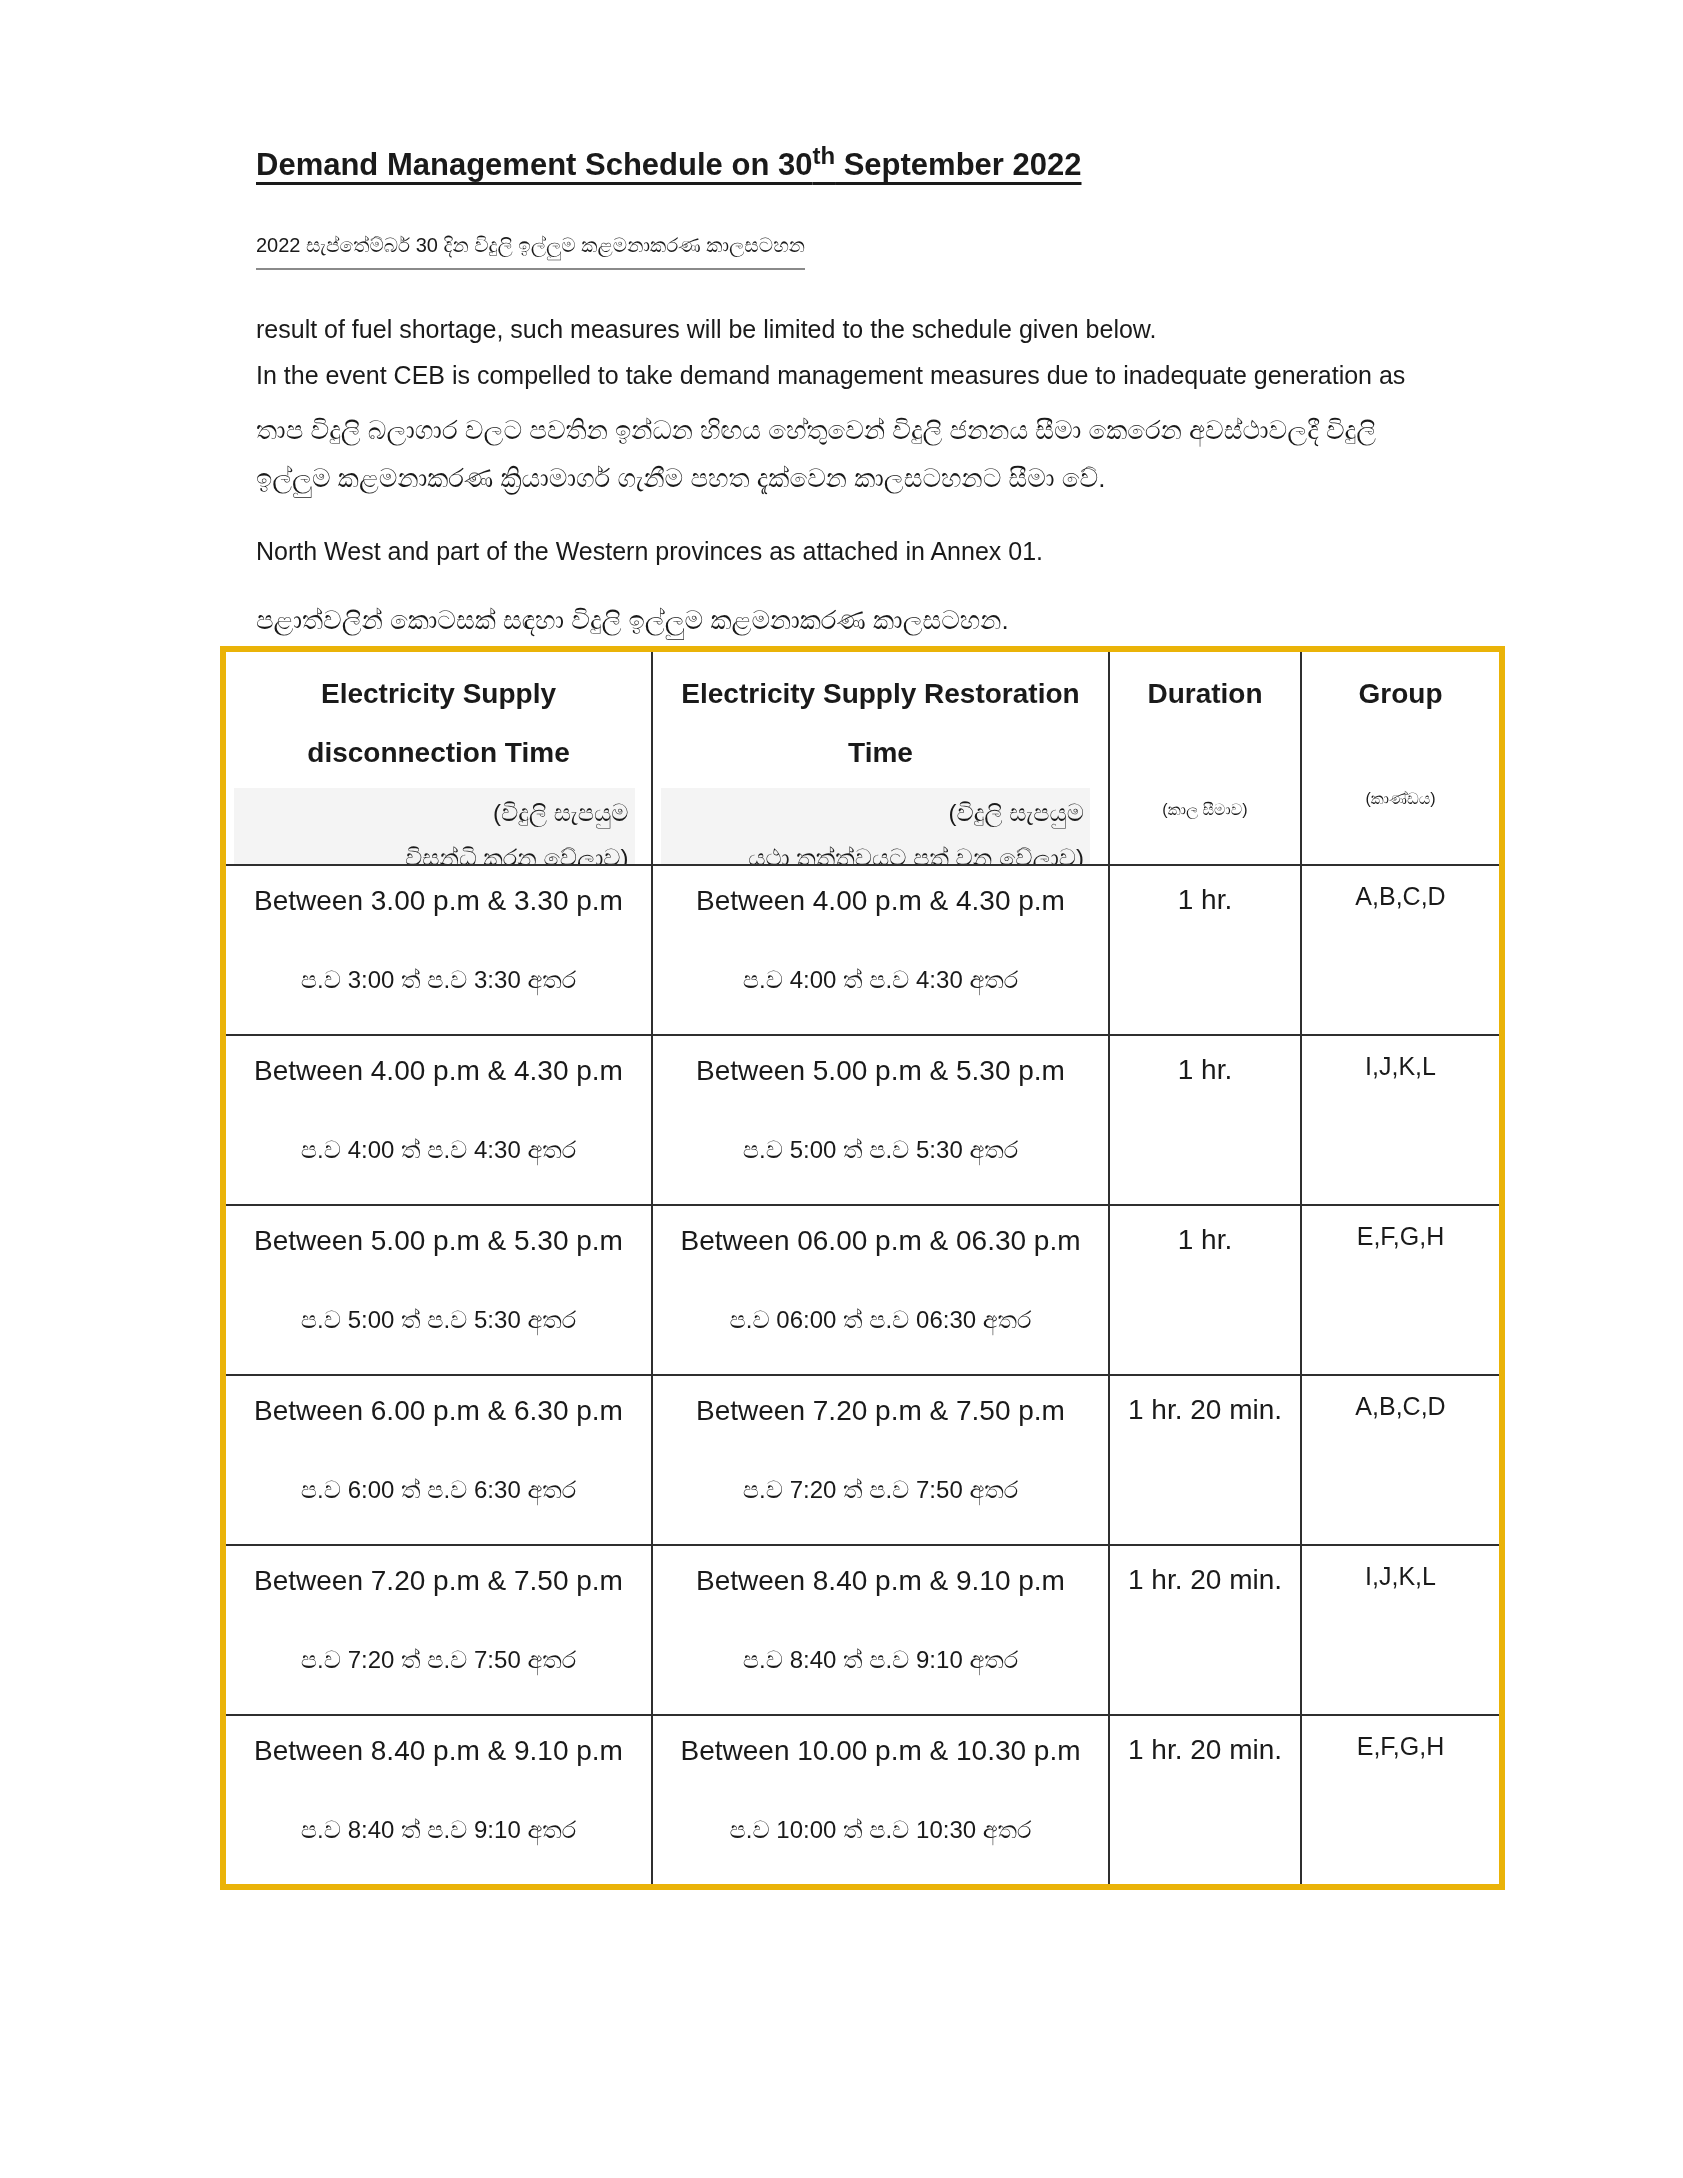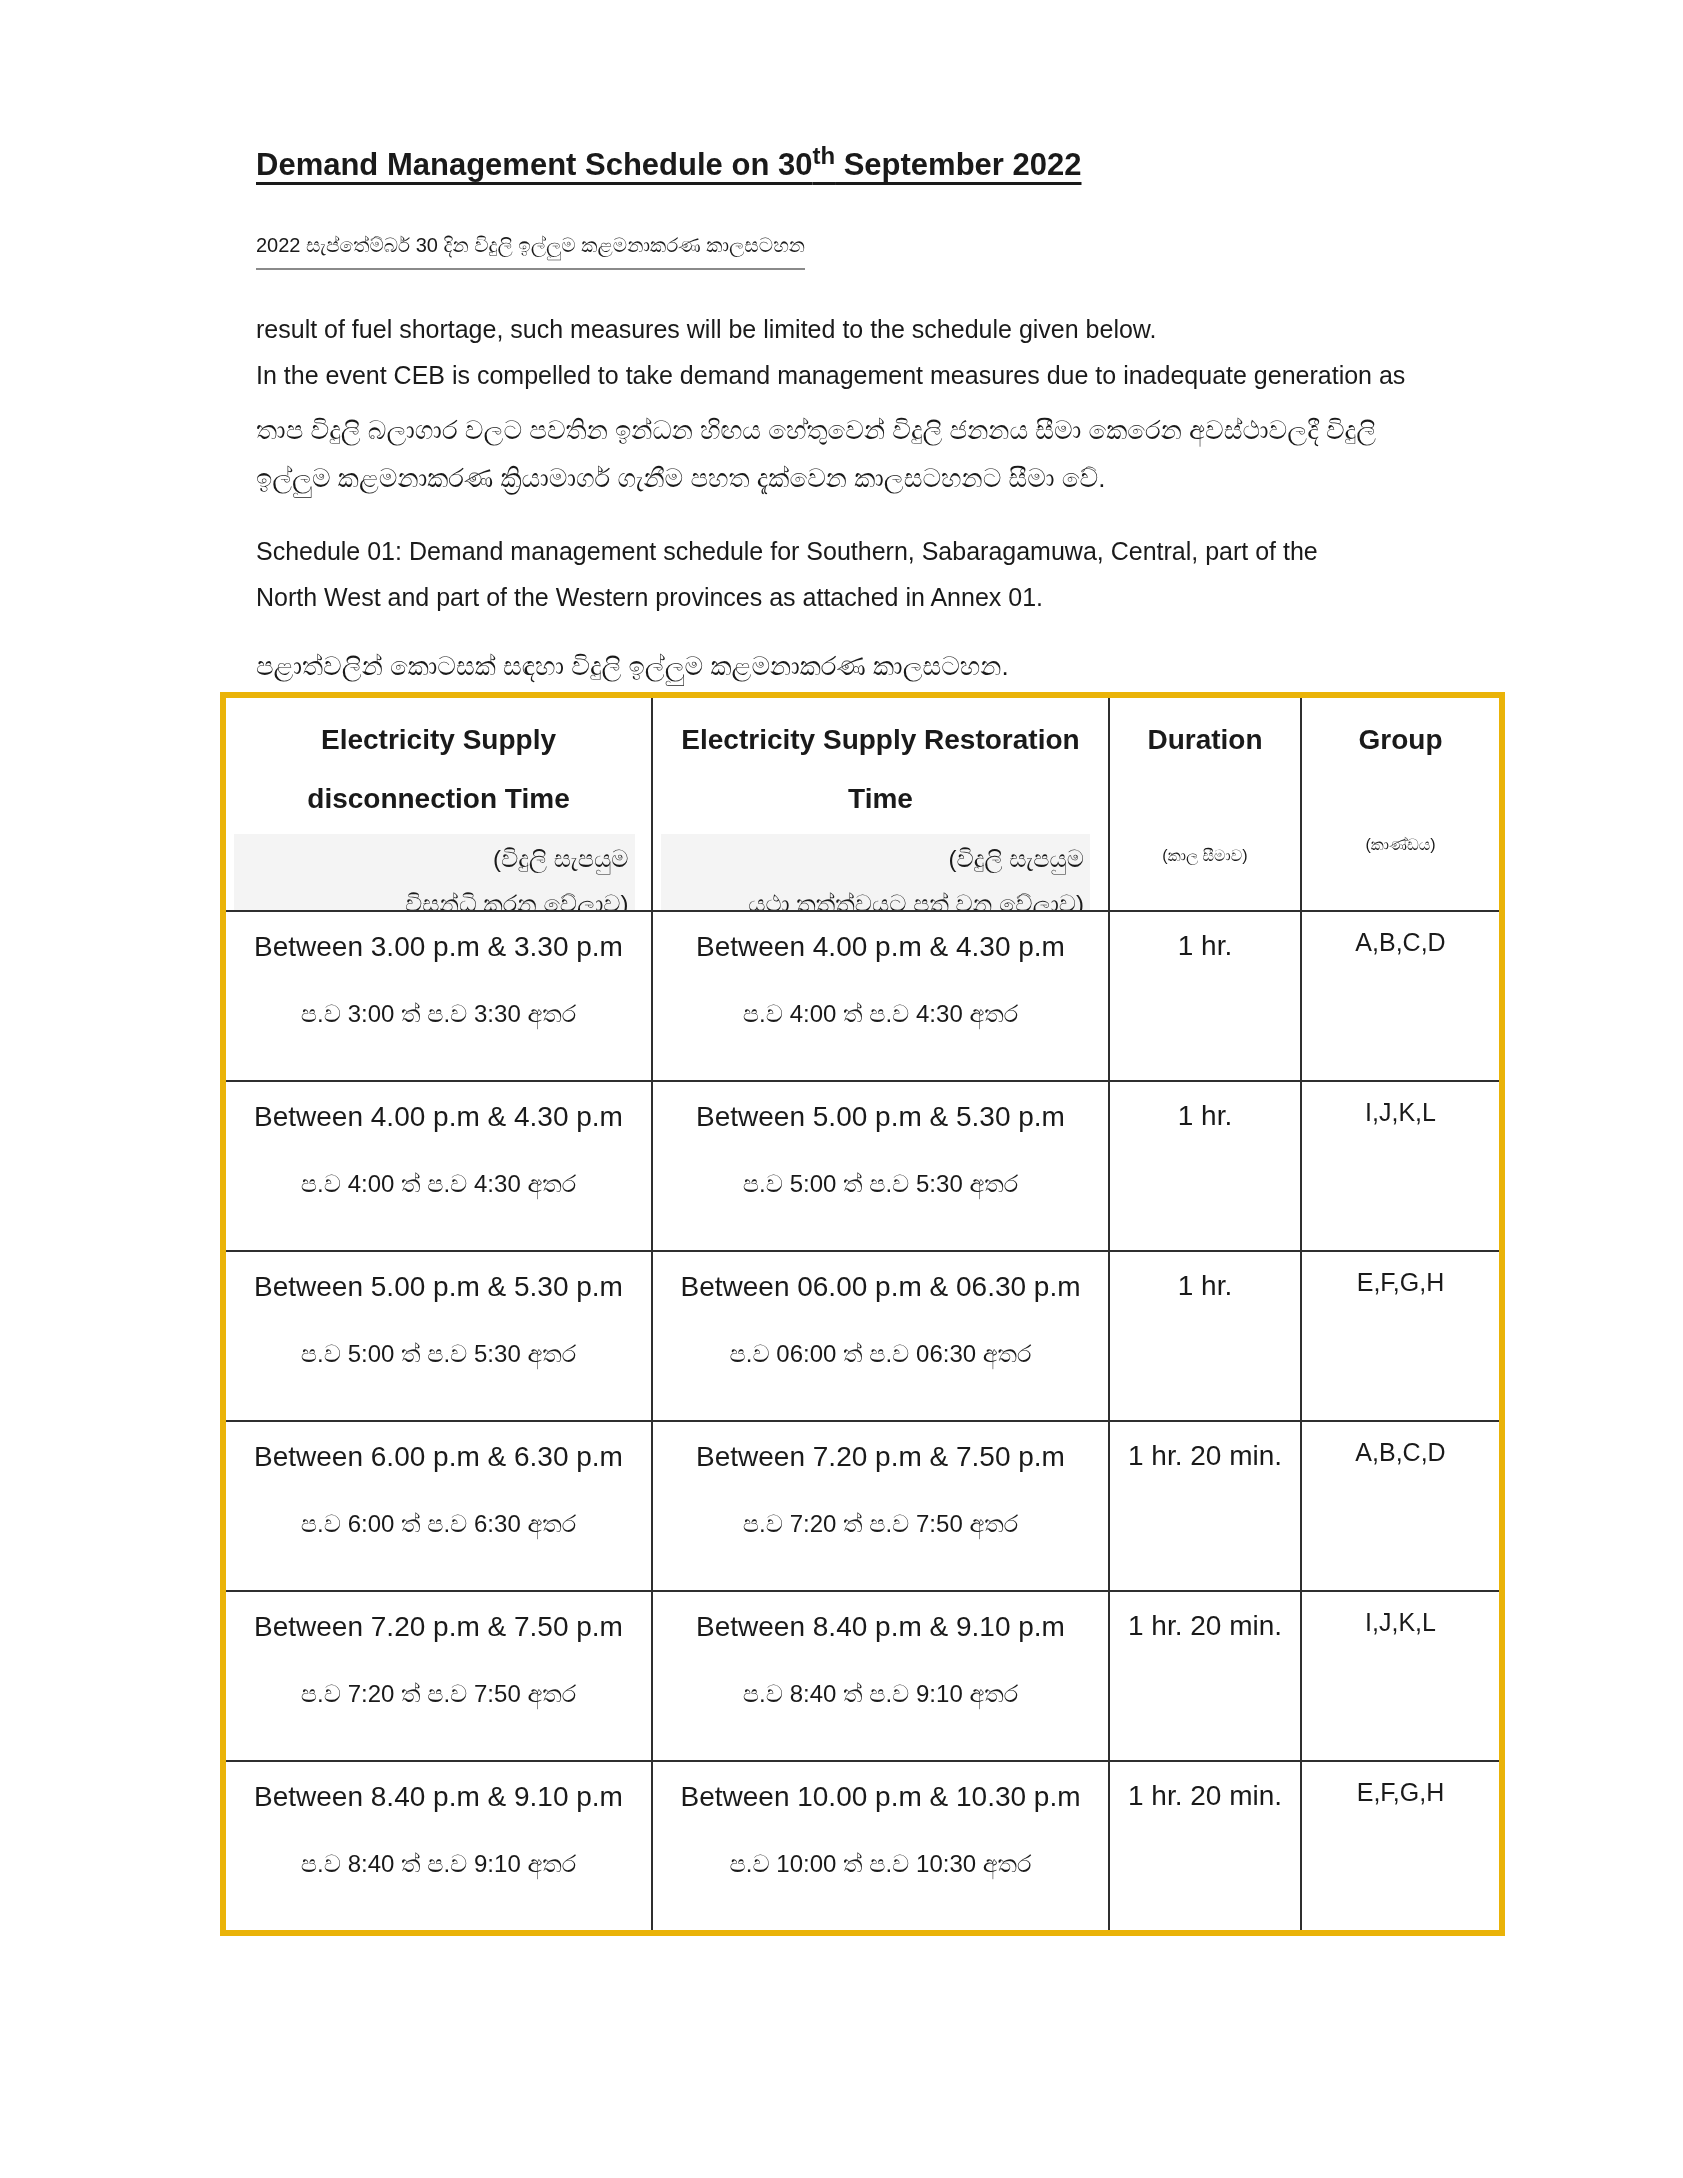--- a/index.html
+++ b/index.html
@@ -63,21 +63,21 @@
   }
   .hdr-si { font-size:24px; line-height:45px; text-align:right; margin-top:6px; }
   .hdr-si.hl { background:#f4f4f4; width:95%; padding:2px 6px; }
   .hdr-si .si-line { display:block; }
   .hdr-si-center { font-size:16px; text-align:center; }
   .push-bottom { margin-top:auto; margin-bottom:4px; }
   .push-mid { margin-top:53px; }
 
   td.cell { height:149px; padding-top:18px; text-align:center; }
   .cell-en { font-size:28px; line-height:34px; }
-  .cell-si { font-size:24px; margin-top:36px; }
+  .cell-si { font-size:24px; margin-top:48px; }
   td.cell-duration { font-size:28px; }
   td.cell-group { font-size:25px; padding-top:16px; }
 </style>
 </head>
 <body>
 
 <div class="page">
 
   <h1 class="doc-title"><span>Demand Management Schedule on 30</span><sup>th</sup><span> September 2022</span></h1>
 
@@ -87,21 +87,20 @@
     <span class="line">result of fuel shortage, such measures will be limited to the schedule given below.</span>
     <span class="line">In the event CEB is compelled to take demand management measures due to inadequate generation as</span>
   </p>
 
   <p class="para para-si">
     <span class="line">තාප විදුලි බලාගාර වලට පවතින ඉන්ධන හිඟය හේතුවෙන් විදුලි ජනනය සීමා කෙරෙන අවස්ථාවලදී විදුලි</span>
     <span class="line">ඉල්ලුම කළමනාකරණ ක්‍රියාමාර්ග ගැනීම පහත දැක්වෙන කාලසටහනට සීමා වේ.</span>
   </p>
 
   <p class="para para-en para-en2">
-    <span class="line">Schedule 01: Demand management schedule for Southern, Sabaragamuwa, Central, part of the</span>
     <span class="line">North West and part of the Western provinces as attached in Annex 01.</span>
   </p>
 
   <p class="para para-si para-si2">
     <span class="line">පළාත්වලින් කොටසක් සඳහා විදුලි ඉල්ලුම කළමනාකරණ කාලසටහන.</span>
   </p>
 
   <table class="schedule">
     <colgroup>
         <col class="c1">

